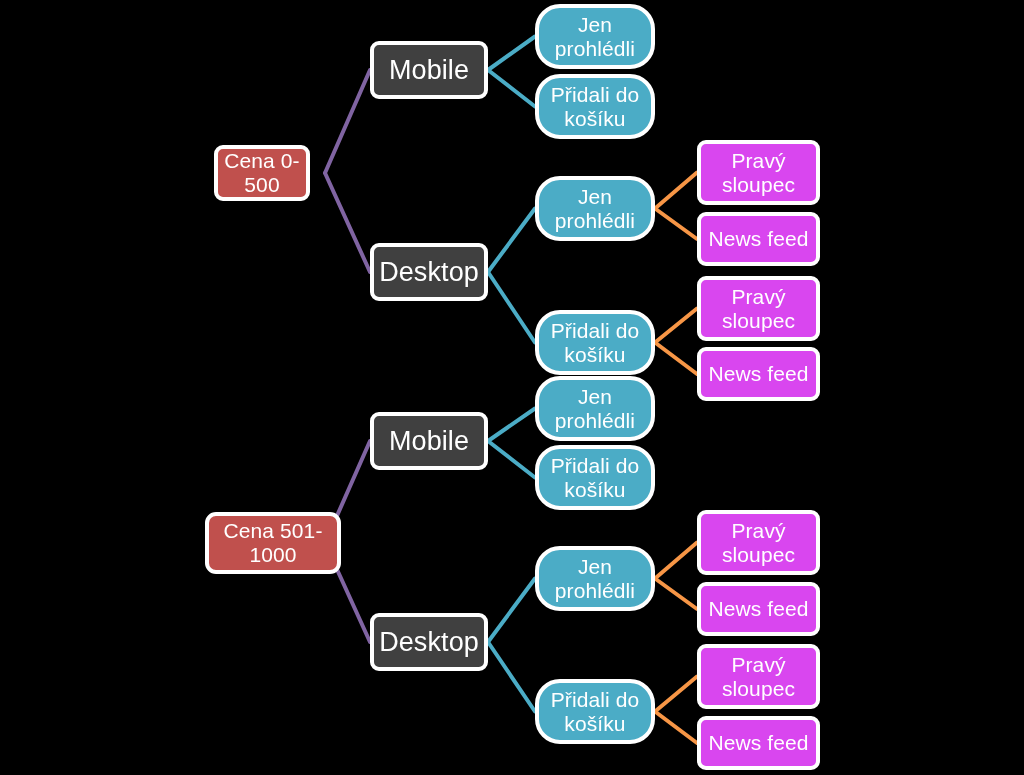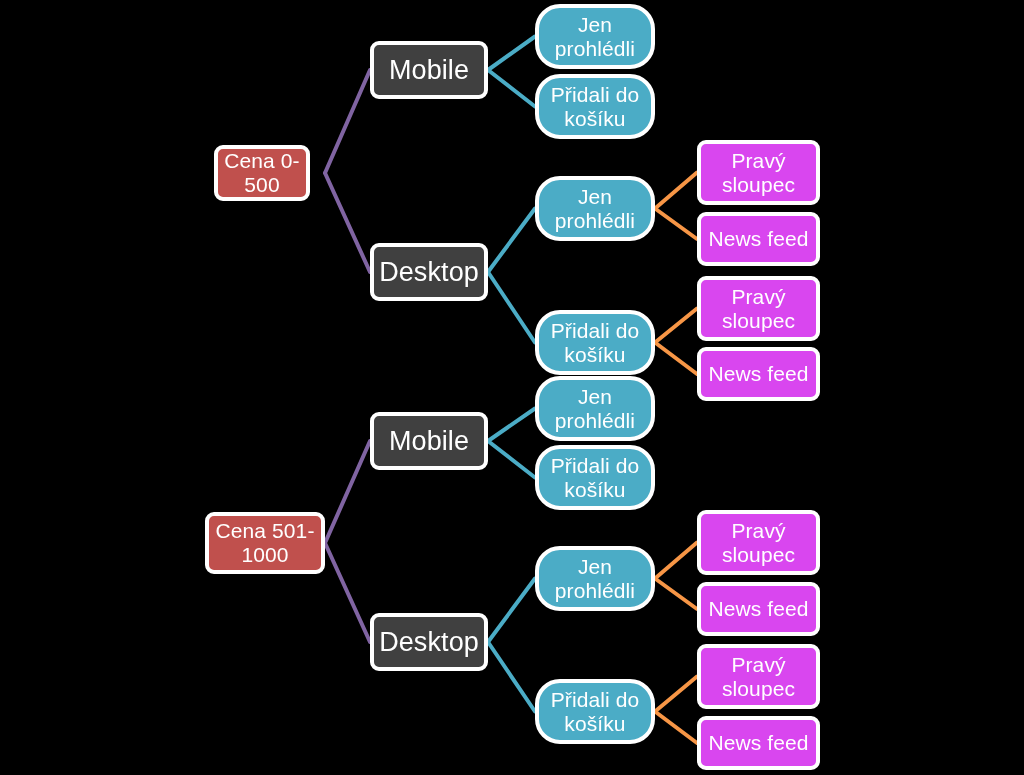--- a/index.html
+++ b/index.html
@@ -92,21 +92,21 @@
     <div class="node lvl-action" style="left: 535px; top: 176px; width: 120px; height: 65px;">Jen
 prohlédli</div>
     <div class="node lvl-action" style="left: 535px; top: 310px; width: 120px; height: 65px;">Přidali do
 košíku</div>
     <div class="node lvl-placement" style="left: 697px; top: 140px; width: 123px; height: 65px;">Pravý
 sloupec</div>
     <div class="node lvl-placement" style="left: 697px; top: 212px; width: 123px; height: 54px;">News feed</div>
     <div class="node lvl-placement" style="left: 697px; top: 276px; width: 123px; height: 65px;">Pravý
 sloupec</div>
     <div class="node lvl-placement" style="left: 697px; top: 347px; width: 123px; height: 54px;">News feed</div>
-    <div class="node lvl-root" style="left: 205px; top: 512px; width: 120px; height: 62px;">Cena 501-
+    <div class="node lvl-root" style="left: 205px; top: 512px; width: 136px; height: 62px; border-radius: 11px;">Cena 501-
 1000</div>
     <div class="node lvl-device" style="left: 370px; top: 412px; width: 118px; height: 58px;">Mobile</div>
     <div class="node lvl-device" style="left: 370px; top: 613px; width: 118px; height: 58px;">Desktop</div>
     <div class="node lvl-action" style="left: 535px; top: 376px; width: 120px; height: 65px;">Jen
 prohlédli</div>
     <div class="node lvl-action" style="left: 535px; top: 445px; width: 120px; height: 65px;">Přidali do
 košíku</div>
     <div class="node lvl-action" style="left: 535px; top: 546px; width: 120px; height: 65px;">Jen
 prohlédli</div>
     <div class="node lvl-action" style="left: 535px; top: 679px; width: 120px; height: 65px;">Přidali do

